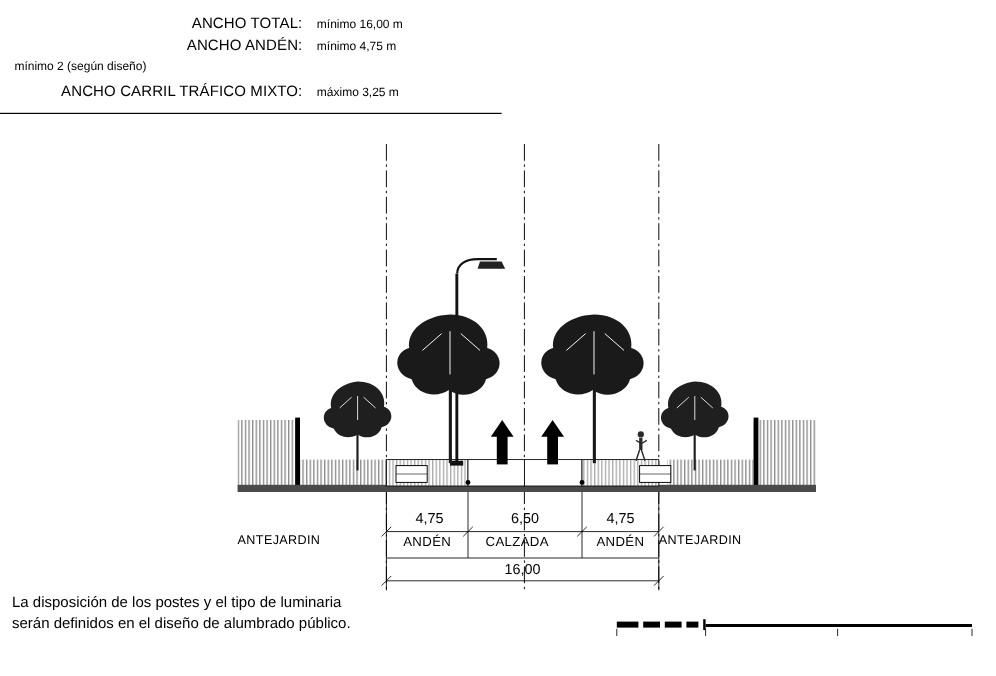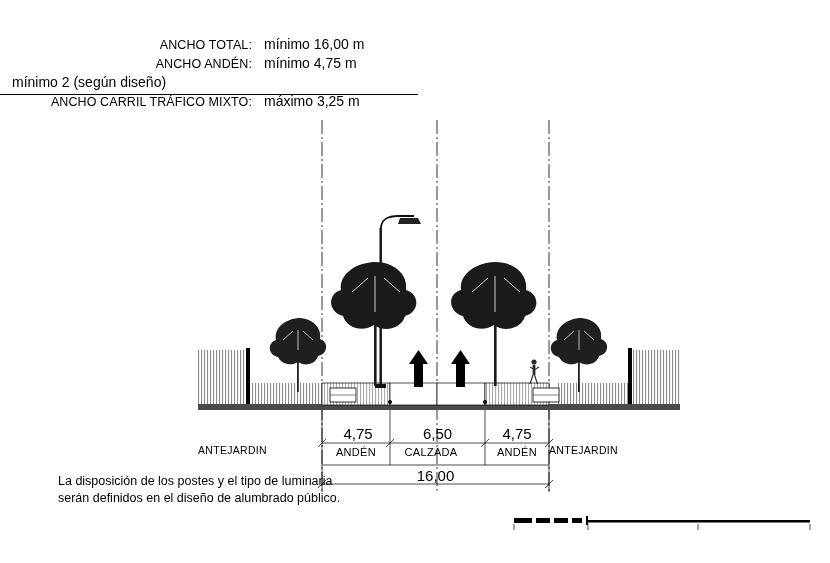--- a/index.html
+++ b/index.html
@@ -31,23 +31,22 @@
   .spec-label {
     flex: 0 0 252px;
     text-align: right;
     font-size: 12.5px;
     letter-spacing: 0.1px;
     white-space: nowrap;
   }
   .spec-value {
     flex: 1 1 auto;
     padding-left: 12px;
-    font-size: 14px;
-    white-space: nowrap;
-    margin-top: 24px;
+    font-size: 10px;
+    white-space: nowrap;
   }
   .spec-underline {
     position: absolute;
     left: 0;
     top: 94px;
     width: 418px;
     height: 1px;
     background: #000;
   }
 
@@ -57,31 +56,30 @@
     left: 0;
     top: 0;
     width: 830px;
     height: 563px;
   }
 
   
   .note {
     position: absolute;
     left: 10px;
-    top: 473px;
+    top: 494px;
     width: 300px;
     font-size: 12.5px;
     line-height: 17px;
-    margin-left: 48px;
   }
 
   
   .dimlabel {
     position: absolute;
-    font-size: 15px;
+    font-size: 12px;
     text-align: center;
     white-space: nowrap;
   }
   .zonelabel {
     position: absolute;
     font-size: 11px;
     text-align: center;
     white-space: nowrap;
     letter-spacing: 0.3px;
   }

